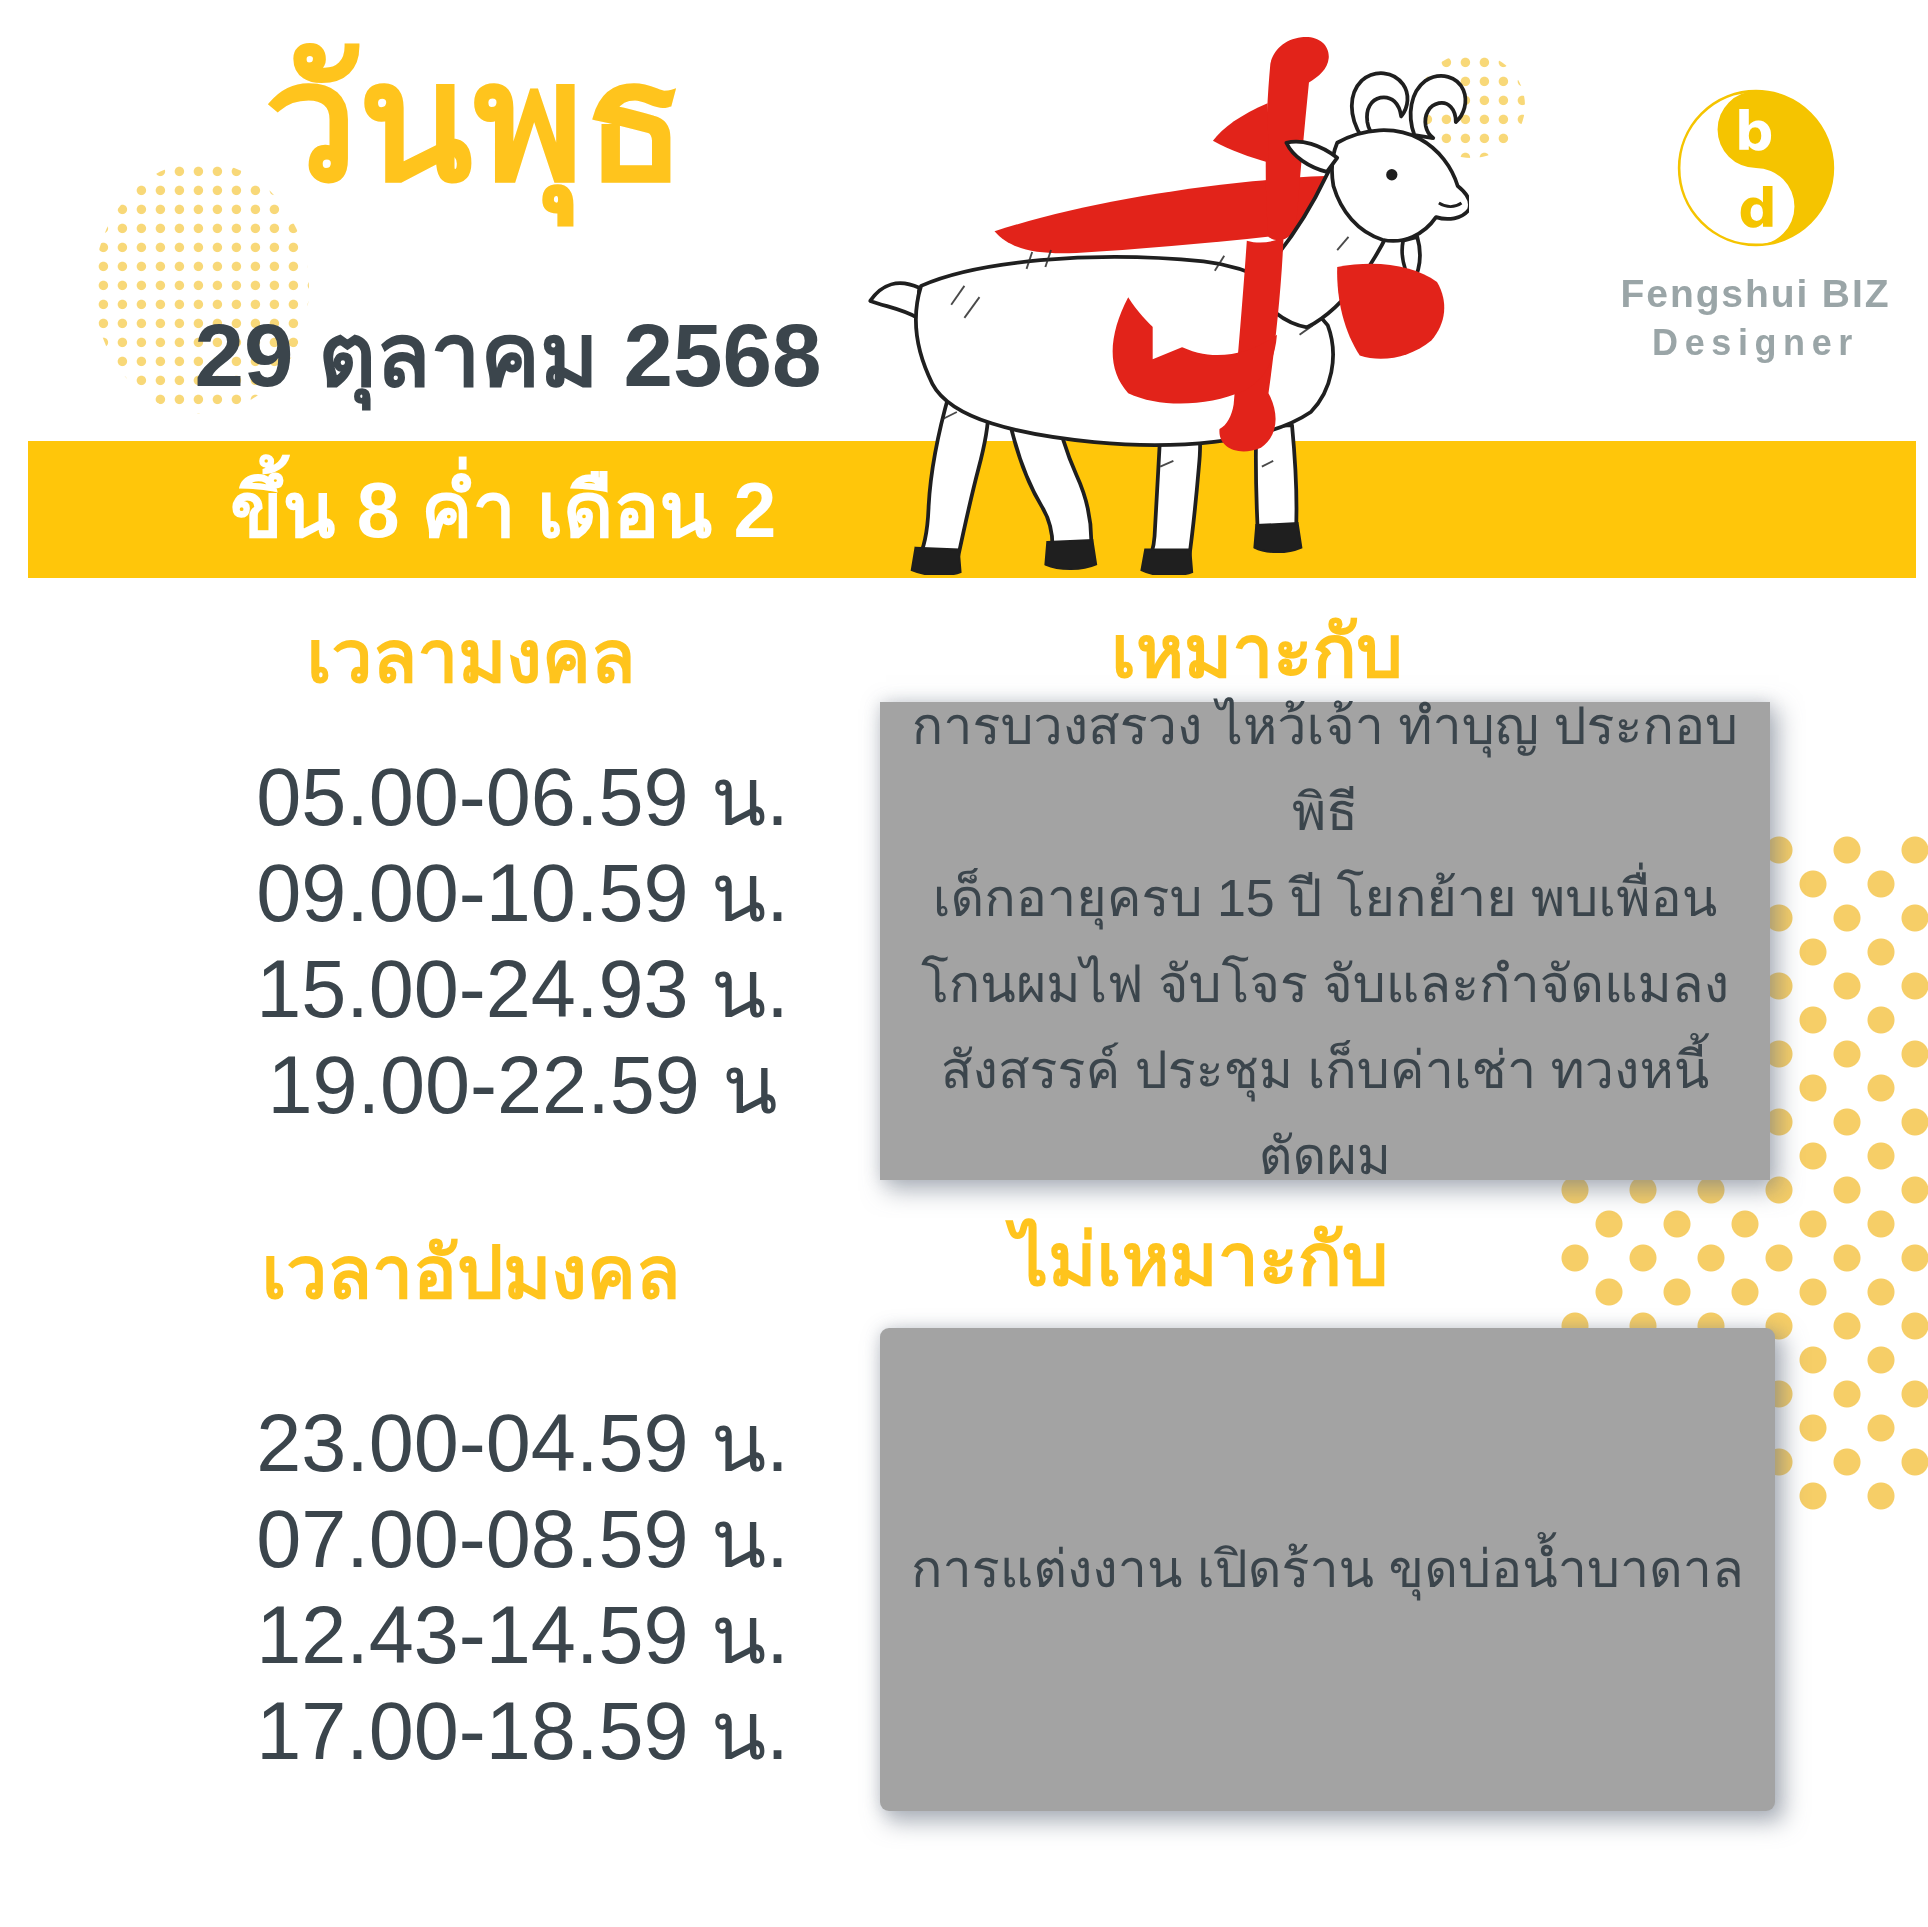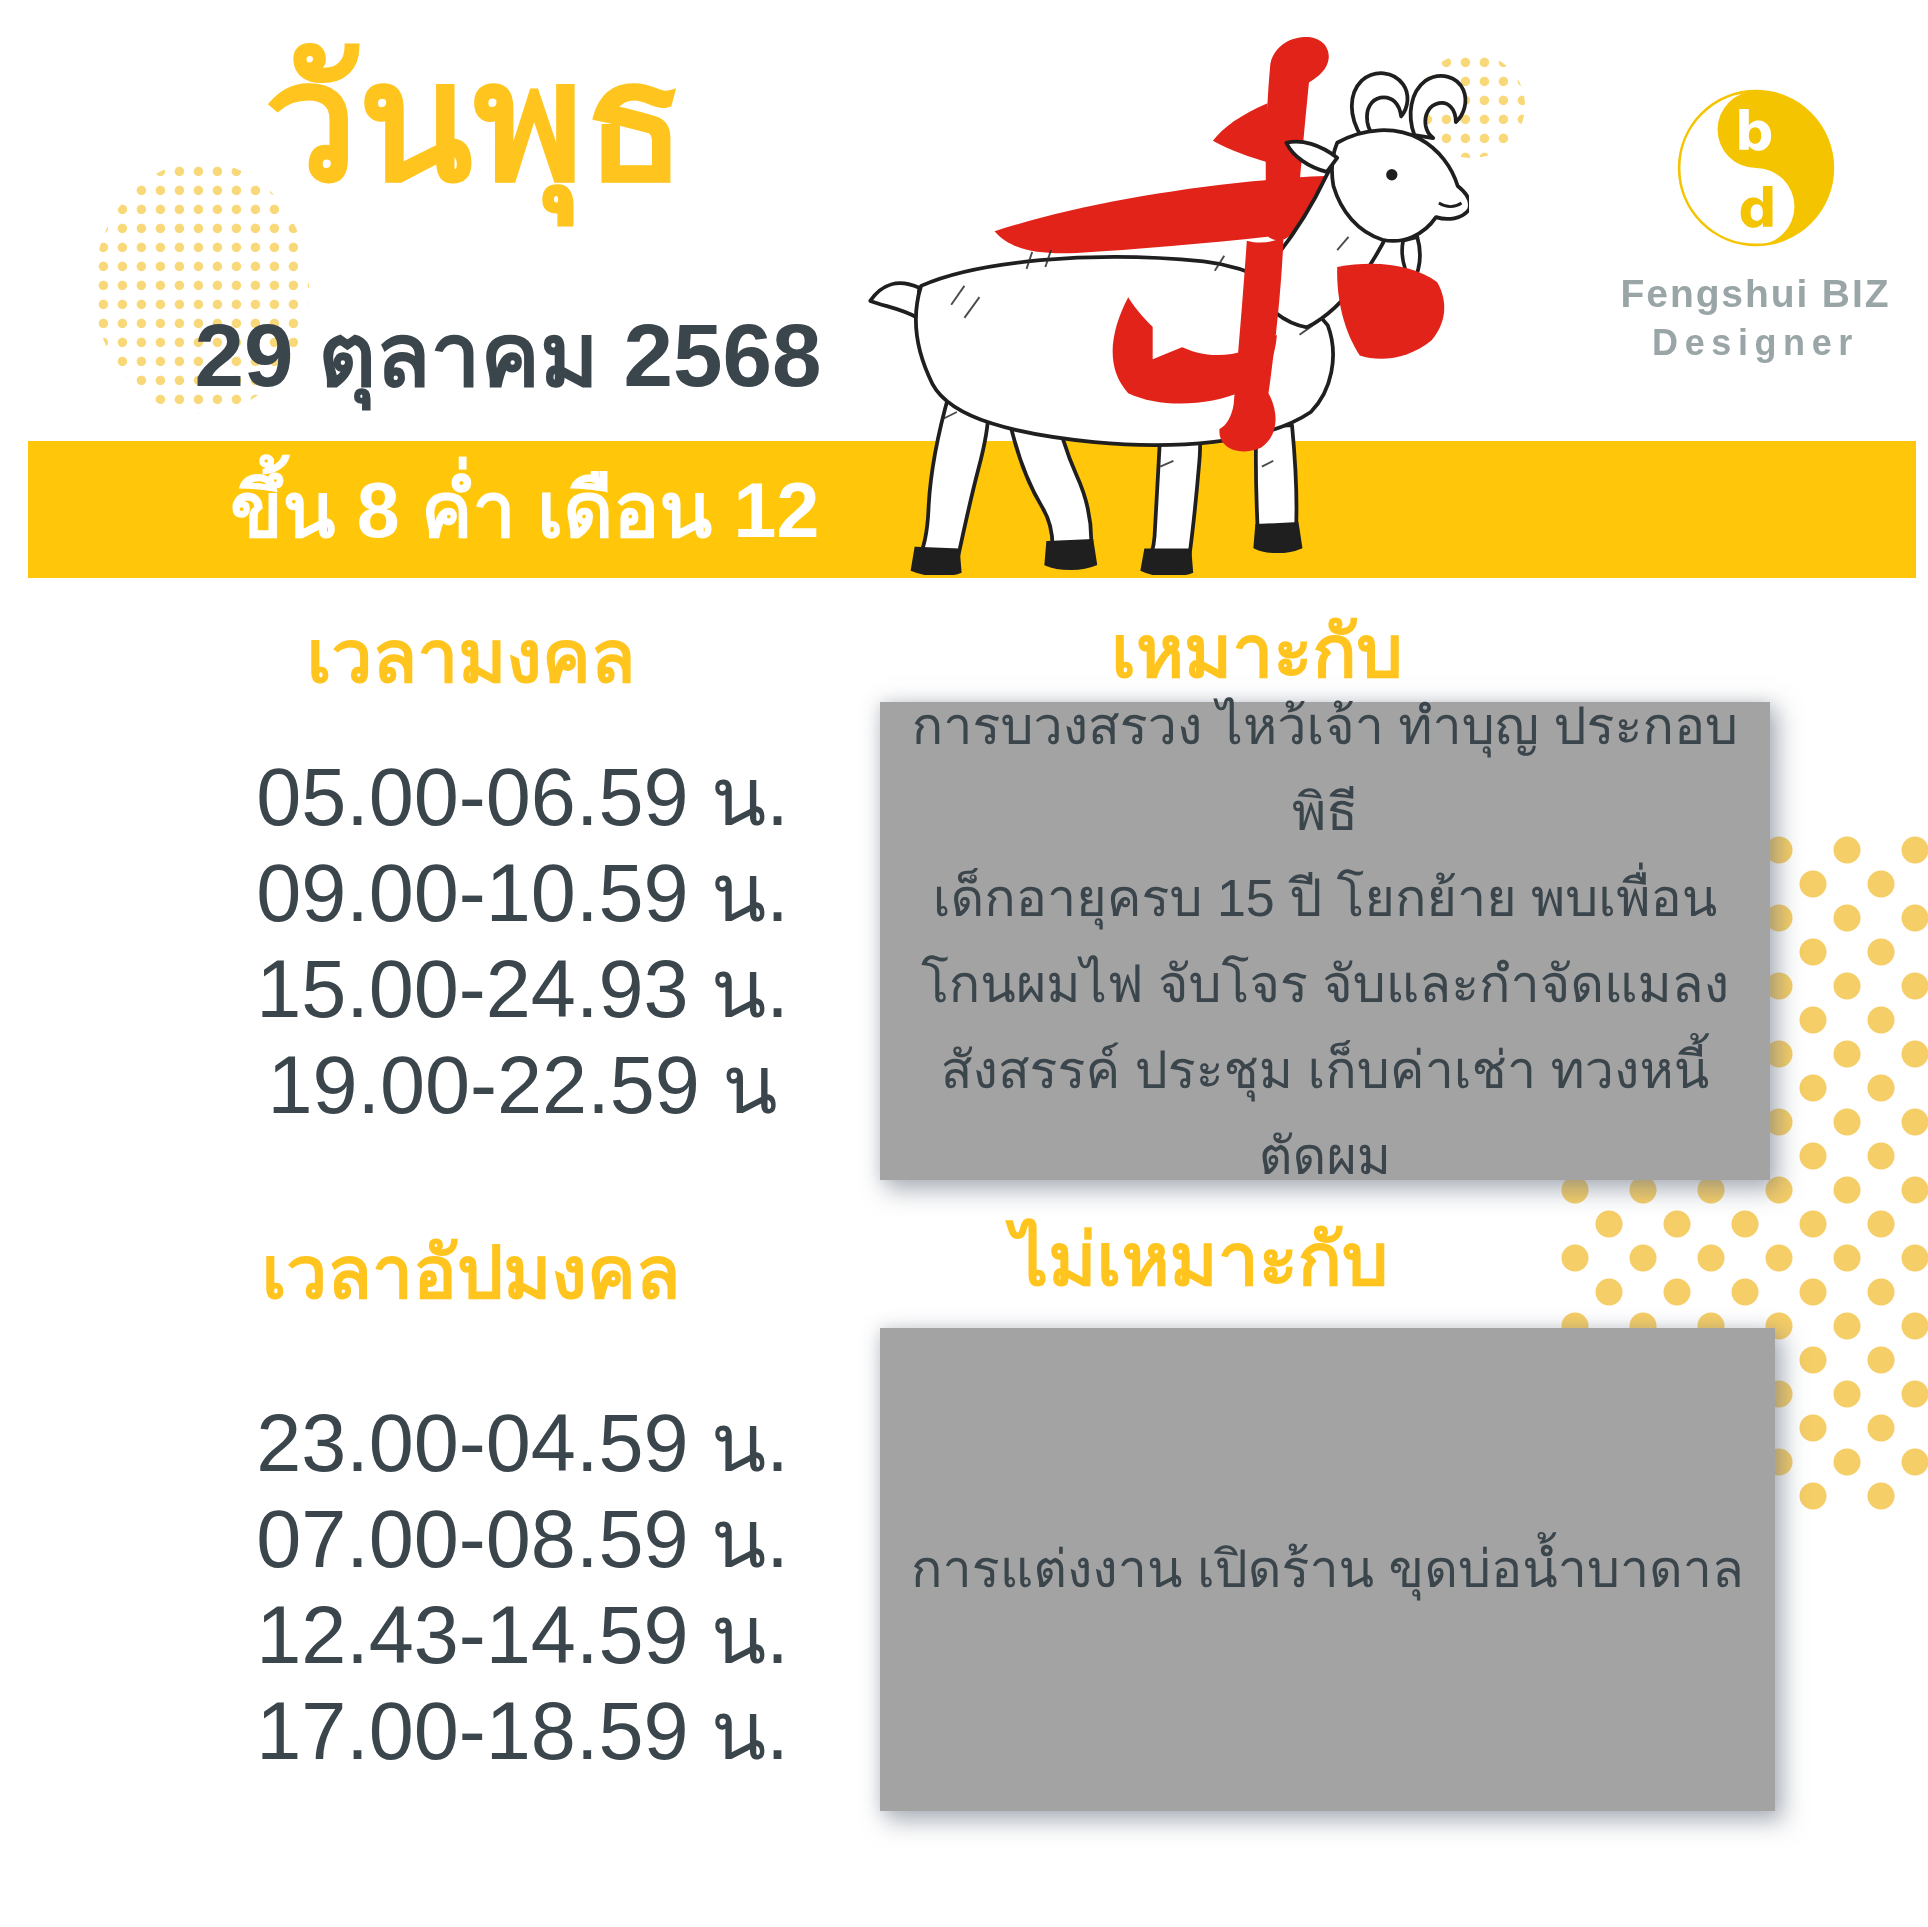--- a/index.html
+++ b/index.html
@@ -62,36 +62,36 @@
   
   .info-box{
     position:absolute;background:#a3a3a3;z-index:2;
     display:flex;flex-direction:column;justify-content:center;
     text-align:center;color:#3B454C;
     box-shadow:7.5px 9.4px 22.6px 1.9px rgba(105,116,132,0.50),0 0 15px rgba(105,116,132,0.22);
   }
   .box-suitable{left:880px;top:702px;width:890px;height:478px;
     font-size:52px;line-height:86px;padding:0 19px;box-sizing:border-box;}
   .box-unsuitable{left:880px;top:1328px;width:895px;height:483px;
-    font-size:52px;line-height:77px;padding:0 19px;box-sizing:border-box;}
+    font-size:52px;line-height:77px;padding:0 19px;box-sizing:border-box;border-radius:9px;}
 </style>
 </head>
 <body>
 
 <div class="canvas">
 
   <div class="dots-small dots-circle-left"></div>
   <div class="dots-small dots-circle-right"></div>
   <div class="dots-big"></div>
 
   <div class="page-title">วันพุธ</div>
   <div class="page-date">29 ตุลาคม 2568</div>
 
   <div class="lunar-banner">
-    <div class="lunar-banner-text">ขึ้น 8 ค่ำ เดือน 12</div>
+    <div class="lunar-banner-text">ขึ้น 8 ค่ำ เดือน 2</div>
   </div>
 
   <div class="goat-wrap">
     <svg viewBox="0 0 700 585" width="659" height="551">
 
       <g fill="#E2231A">
         <path d="M196 220 C270 196 370 177 470 167 C522 162 562 159 590 164 C597 178 595 198 586 214 C495 226 375 238 283 243 C243 245 213 240 196 220 Z"></path>
         <path d="M489 42 C492 28 504 16 522 14 C540 12 552 22 551 36 C550 48 540 56 530 62 C525 112 520 168 517 208 C516 228 498 234 487 226 C482 170 484 96 489 42 Z"></path>
         <path d="M486 84 C458 96 438 110 428 124 C446 134 468 142 487 147 Z"></path>
       </g>

